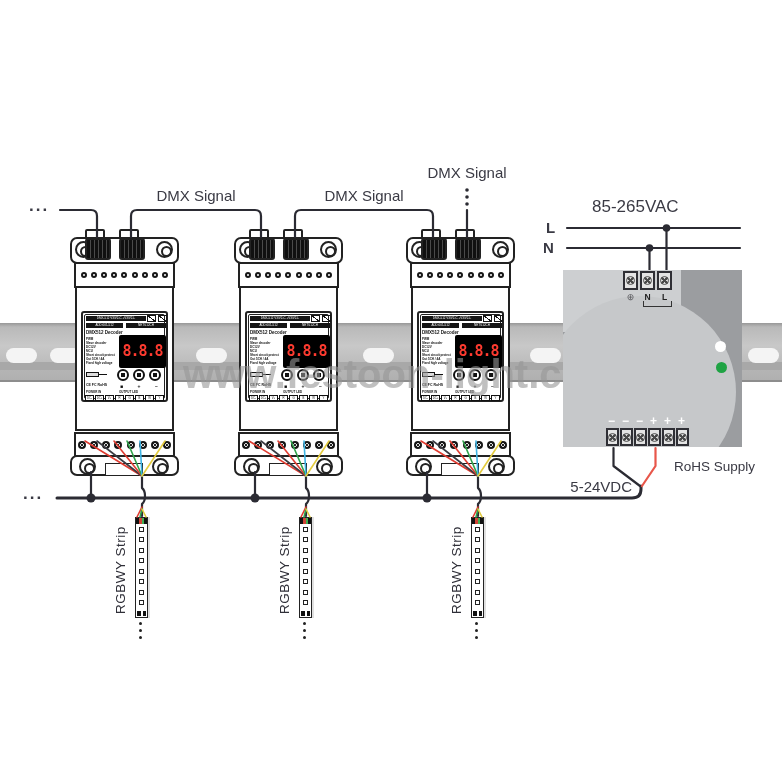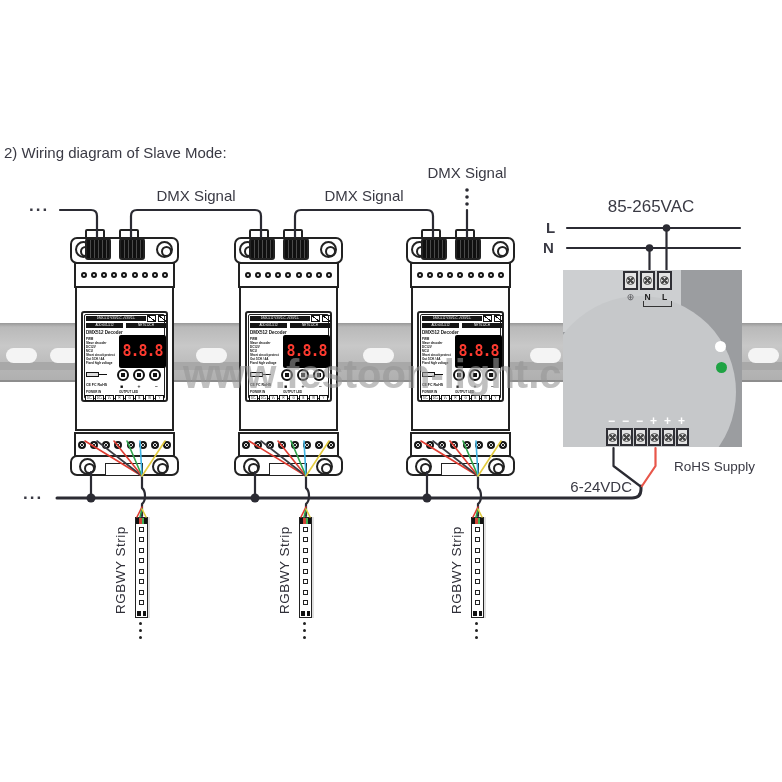--- a/index.html
+++ b/index.html
@@ -19,21 +19,21 @@
 
   
   .wires { position:absolute; left:0; top:0; z-index:3; }
 
   
   .lbl { position:absolute; z-index:6; color:#3a3a44; white-space:nowrap; }
   .title { left:4px; top:144px; font-size:15px; }
   .dmx1 { left:136px; top:187px; width:120px; text-align:center; font-size:15px; }
   .dmx2 { left:304px; top:187px; width:120px; text-align:center; font-size:15px; }
   .dmx3 { left:407px; top:164px; width:120px; text-align:center; font-size:15px; }
-  .vac  { left:592px; top:197px; width:118px; text-align:center; font-size:17px; }
+  .vac  { left:592px; top:197px; width:118px; text-align:left; font-size:17px; }
   .l-lab{ left:546px; top:219px; font-size:15px; font-weight:600; }
   .n-lab{ left:543px; top:239px; font-size:15px; font-weight:600; }
   .vdc  { left:536px; top:478px; width:96px; text-align:right; font-size:15px; }
   .psu-lab { left:674px; top:459px; font-size:13.5px; }
   .dots-top { left:29px; top:196px; font-size:17px; font-weight:bold; letter-spacing:2px; }
   .dots-bus { left:23px; top:484px; font-size:17px; font-weight:bold; letter-spacing:2px; }
 
   
   .slot-device { position:absolute; top:229px; width:113px; height:243px; z-index:2; }
   .slot-device.d1 { left:70px; } .slot-device.d2 { left:234px; } .slot-device.d3 { left:406px; }
@@ -206,28 +206,27 @@
       <circle cx="666.5" cy="228" r="3.8"></circle>
         <circle cx="649.5" cy="248" r="3.8"></circle>
       <circle cx="467" cy="190" r="1.8"></circle>
         <circle cx="467" cy="197" r="1.8"></circle>
         <circle cx="467" cy="204" r="1.8"></circle>
     </g>
   </svg>
 
   <div class="watermark">www.festoon-light.com</div>
 
-  <div class="lbl title">2) Wiring diagram of Slave Mode:</div>
   <div class="lbl dmx1">DMX Signal</div>
   <div class="lbl dmx2">DMX Signal</div>
   <div class="lbl dmx3">DMX Signal</div>
   <div class="lbl vac">85-265VAC</div>
   <div class="lbl l-lab">L</div>
   <div class="lbl n-lab">N</div>
-  <div class="lbl vdc">6-24VDC</div>
+  <div class="lbl vdc">5-24VDC</div>
   <div class="lbl psu-lab">RoHS Supply</div>
   <div class="lbl dots-top">...</div>
   <div class="lbl dots-bus">...</div>
 
   <div class="slot-device d1">
   <div class="dev">
     <div class="d-tab t1"></div>
     <div class="d-tab t2"></div>
     <div class="d-flange">
       <div class="d-hole h-l"></div>

